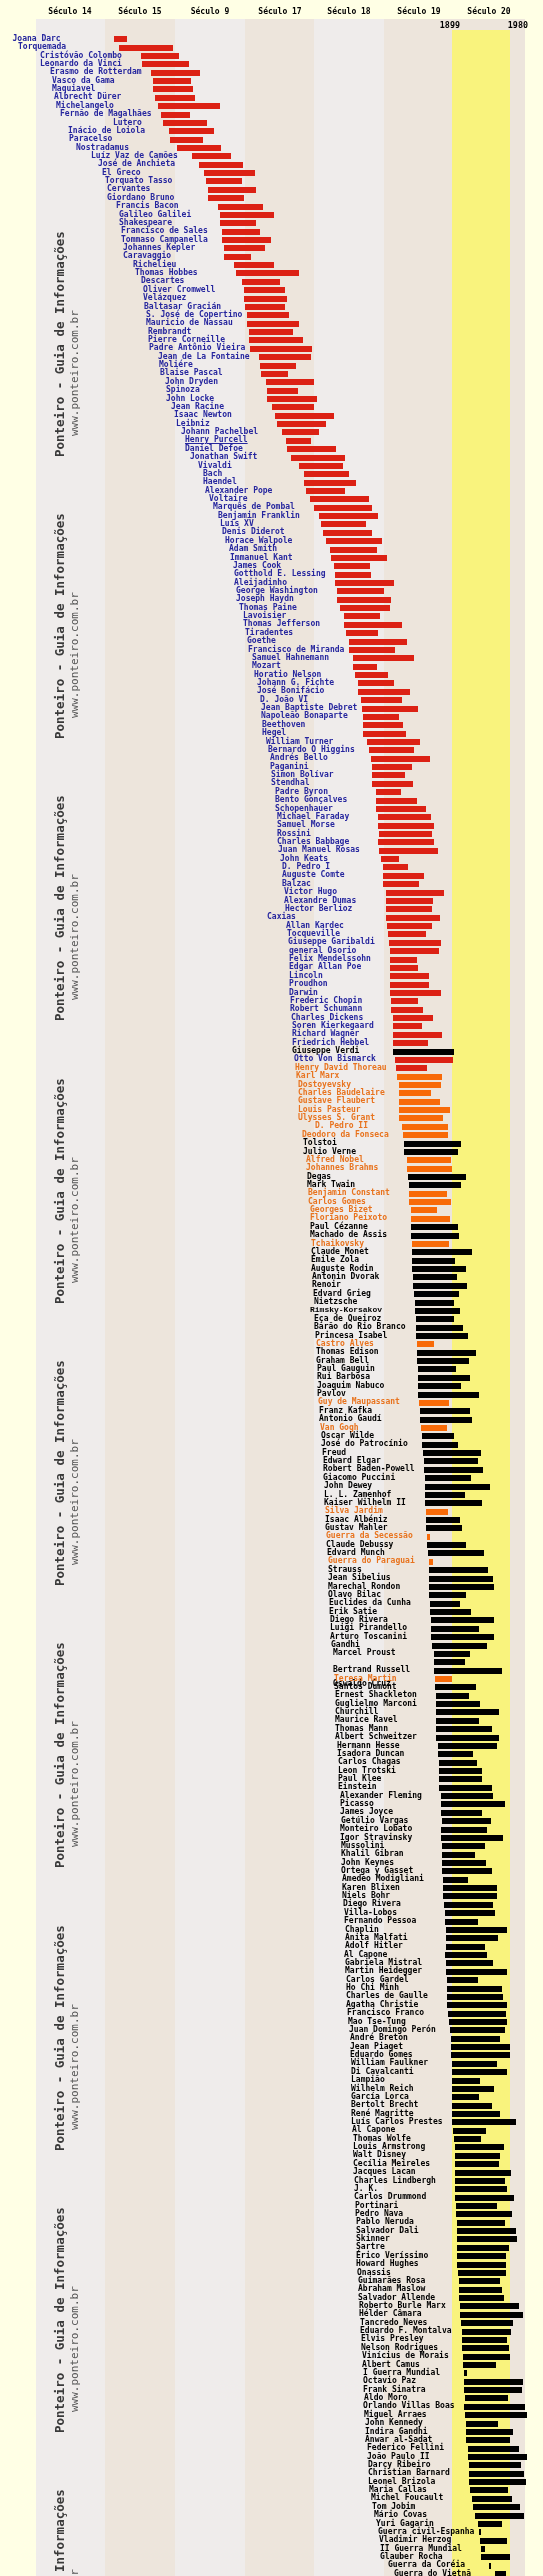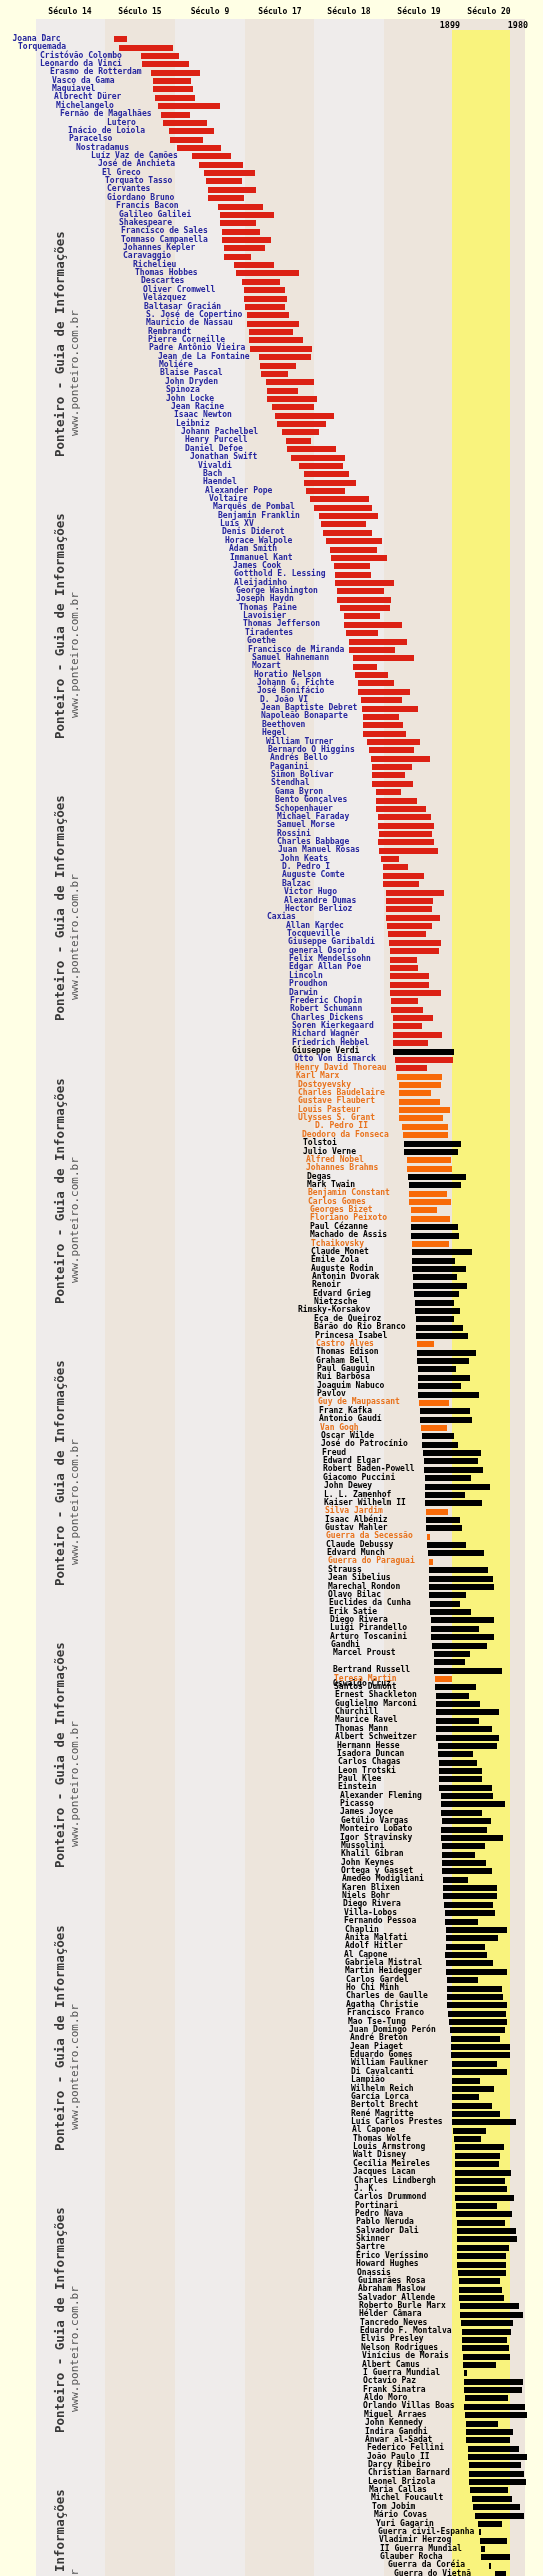--- a/index.html
+++ b/index.html
@@ -99,21 +99,21 @@
       </div>
       <div>
         <span class="person-label r" style="left: 56px; top: 102px;">Michelangelo</span>
         <div class="bar r" style="left: 158px; top: 103px; width: 62px;"></div>
       </div>
       <div>
         <span class="person-label r" style="left: 60px; top: 110px;">Fernão de Magalhães</span>
         <div class="bar r" style="left: 161px; top: 112px; width: 29px;"></div>
       </div>
       <div>
-        <span class="person-label r" style="left: 62px; top: 119px; padding-left: 45px;">Lutero</span>
+        <span class="person-label r" style="left: 68px; top: 119px; padding-left: 45px;">Lutero</span>
         <div class="bar r" style="left: 163px; top: 120px; width: 44px;"></div>
       </div>
       <div>
         <span class="person-label r" style="left: 68px; top: 127px;">Inácio de Loiola</span>
         <div class="bar r" style="left: 169px; top: 128px; width: 45px;"></div>
       </div>
       <div>
         <span class="person-label r" style="left: 69px; top: 135px;">Paracelso</span>
         <div class="bar r" style="left: 170px; top: 137px; width: 33px;"></div>
       </div>
@@ -251,21 +251,21 @@
       </div>
       <div>
         <span class="person-label r" style="left: 176px; top: 420px;">Leibniz</span>
         <div class="bar r" style="left: 277px; top: 421px; width: 49px;"></div>
       </div>
       <div>
         <span class="person-label r" style="left: 181px; top: 428px;">Johann Pachelbel</span>
         <div class="bar r" style="left: 282px; top: 429px; width: 37px;"></div>
       </div>
       <div>
-        <span class="person-label r" style="left: 185px; top: 436px;">Henry Purcell</span>
+        <span class="person-label r" style="left: 185px; top: 436px; text-decoration: underline;">Henry Purcell</span>
         <div class="bar r" style="left: 286px; top: 438px; width: 25px;"></div>
       </div>
       <div>
         <span class="person-label r" style="left: 185px; top: 445px;">Daniel Defoe</span>
         <div class="bar r" style="left: 287px; top: 446px; width: 49px;"></div>
       </div>
       <div>
         <span class="person-label r" style="left: 190px; top: 453px;">Jonathan Swift</span>
         <div class="bar r" style="left: 291px; top: 455px; width: 54px;"></div>
       </div>
@@ -419,21 +419,21 @@
       </div>
       <div>
         <span class="person-label r" style="left: 271px; top: 771px;">Simon Bolívar</span>
         <div class="bar r" style="left: 372px; top: 772px; width: 33px;"></div>
       </div>
       <div>
         <span class="person-label r" style="left: 271px; top: 779px;">Stendhal</span>
         <div class="bar r" style="left: 372px; top: 781px; width: 41px;"></div>
       </div>
       <div>
-        <span class="person-label r" style="left: 275px; top: 788px;">Gama Byron</span>
+        <span class="person-label r" style="left: 275px; top: 788px;">Padre Byron</span>
         <div class="bar r" style="left: 376px; top: 789px; width: 25px;"></div>
       </div>
       <div>
         <span class="person-label r" style="left: 275px; top: 796px;">Bento Gonçalves</span>
         <div class="bar r" style="left: 376px; top: 798px; width: 41px;"></div>
       </div>
       <div>
         <span class="person-label r" style="left: 275px; top: 805px;">Schopenhauer</span>
         <div class="bar r" style="left: 376px; top: 806px; width: 50px;"></div>
       </div>
@@ -667,21 +667,21 @@
       </div>
       <div>
         <span class="person-label k" style="left: 313px; top: 1290px;">Edvard Grieg</span>
         <div class="bar k" style="left: 414px; top: 1291px; width: 45px;"></div>
       </div>
       <div>
         <span class="person-label k" style="left: 314px; top: 1298px;">Nietzsche</span>
         <div class="bar k" style="left: 415px; top: 1300px; width: 39px;"></div>
       </div>
       <div>
-        <span class="person-label k" style="left: 298px; top: 1306px;">Rimsky-Korsakov</span>
+        <span class="person-label k" style="left: 310px; top: 1306px; font-family: Liberation Mono, monospace;">Rimsky-Korsakov</span>
         <div class="bar k" style="left: 415px; top: 1308px; width: 45px;"></div>
       </div>
       <div>
         <span class="person-label k" style="left: 314px; top: 1315px;">Eça de Queiroz</span>
         <div class="bar k" style="left: 416px; top: 1316px; width: 38px;"></div>
       </div>
       <div>
         <span class="person-label k" style="left: 314px; top: 1323px;">Barão do Rio Branco</span>
         <div class="bar k" style="left: 416px; top: 1325px; width: 47px;"></div>
       </div>

